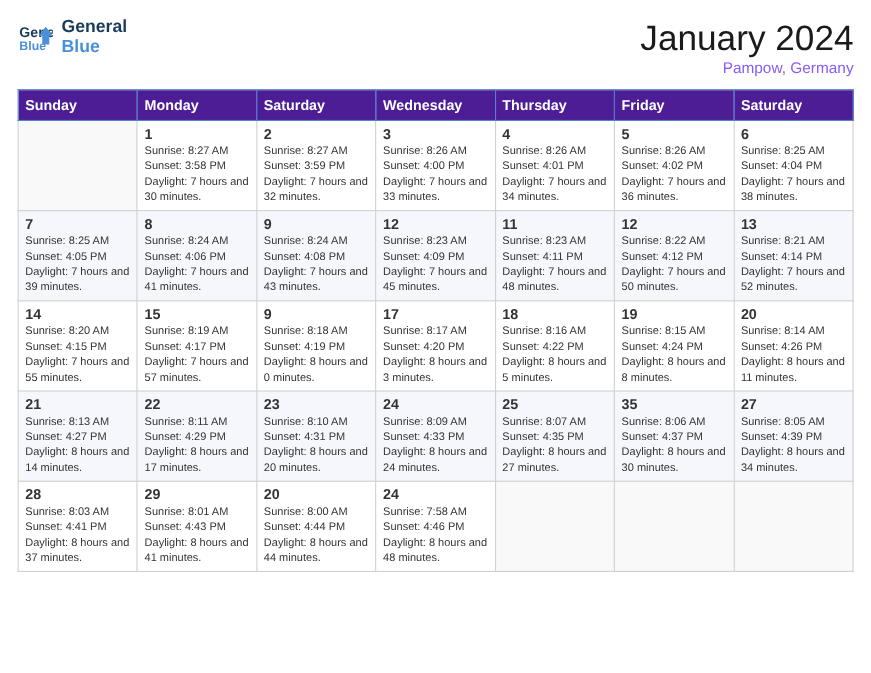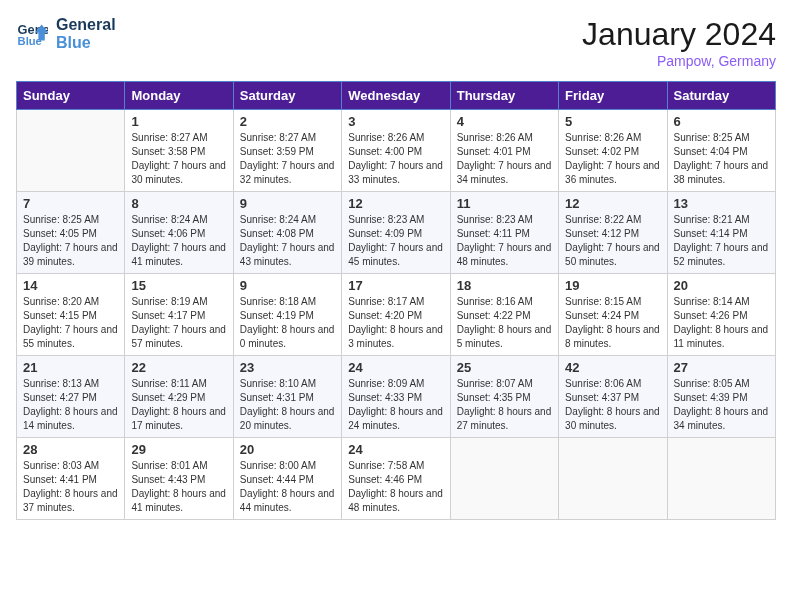--- a/index.html
+++ b/index.html
@@ -214,21 +214,21 @@
         </td>
         <td>
           <span class="day-number">24</span>
           <div class="day-info">Sunrise: 8:09 AM<br>Sunset: 4:33 PM<br>Daylight: 8 hours and 24 minutes.</div>
         </td>
         <td>
           <span class="day-number">25</span>
           <div class="day-info">Sunrise: 8:07 AM<br>Sunset: 4:35 PM<br>Daylight: 8 hours and 27 minutes.</div>
         </td>
         <td>
-          <span class="day-number">42</span>
+          <span class="day-number">35</span>
           <div class="day-info">Sunrise: 8:06 AM<br>Sunset: 4:37 PM<br>Daylight: 8 hours and 30 minutes.</div>
         </td>
         <td>
           <span class="day-number">27</span>
           <div class="day-info">Sunrise: 8:05 AM<br>Sunset: 4:39 PM<br>Daylight: 8 hours and 34 minutes.</div>
         </td>
       </tr>
       <tr>
         <td>
           <span class="day-number">28</span>

